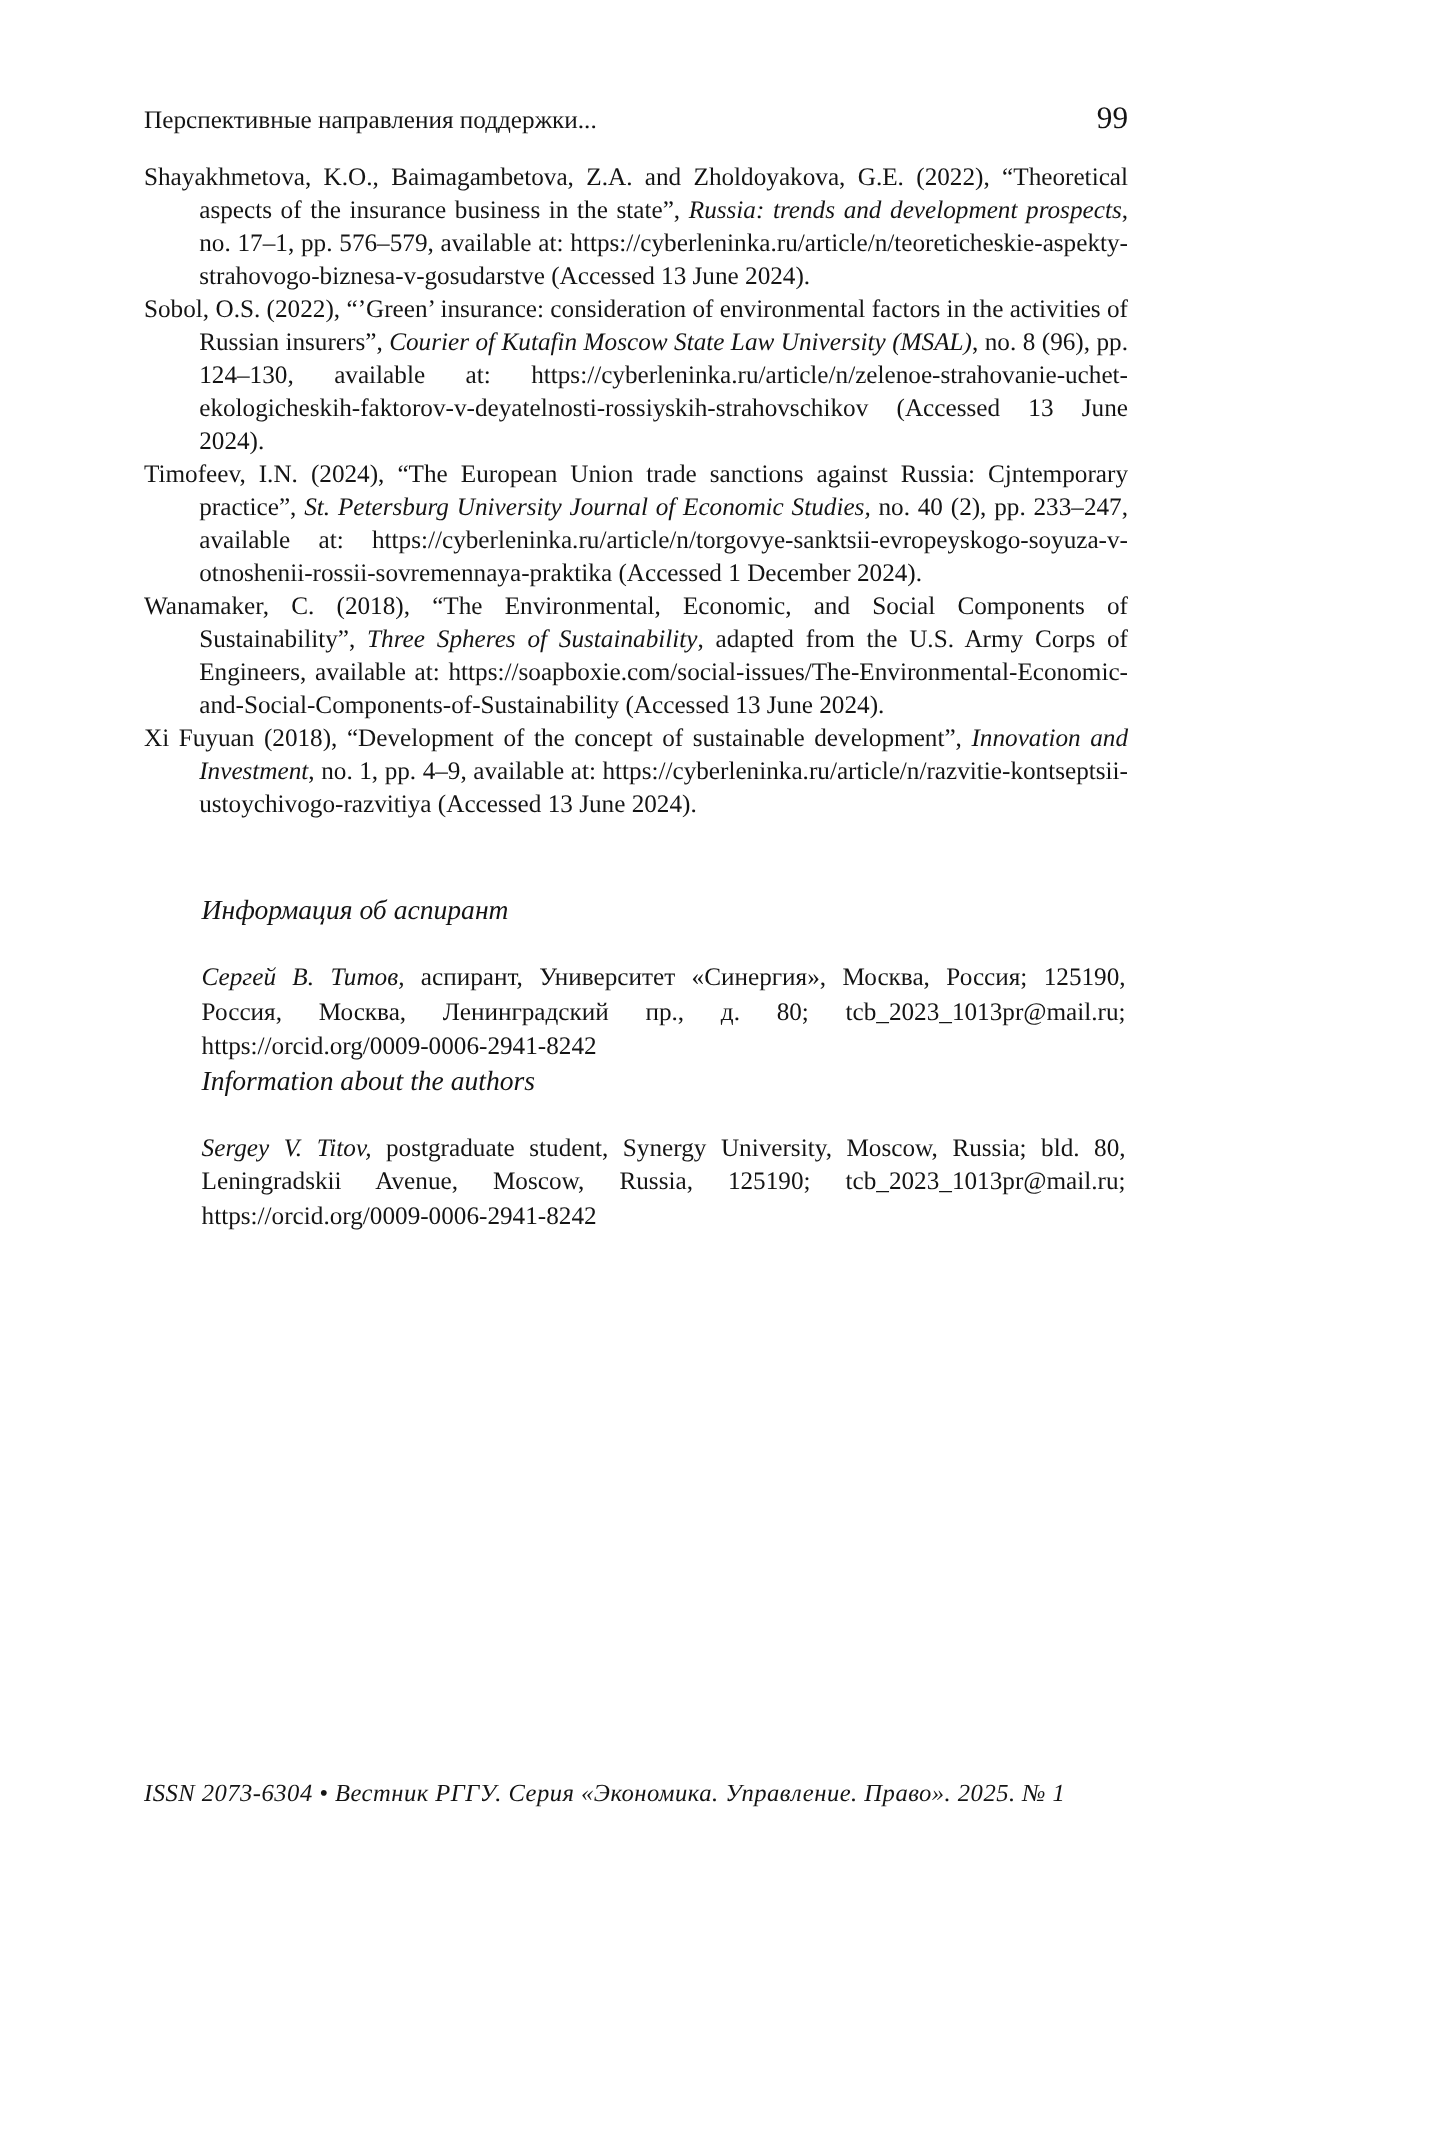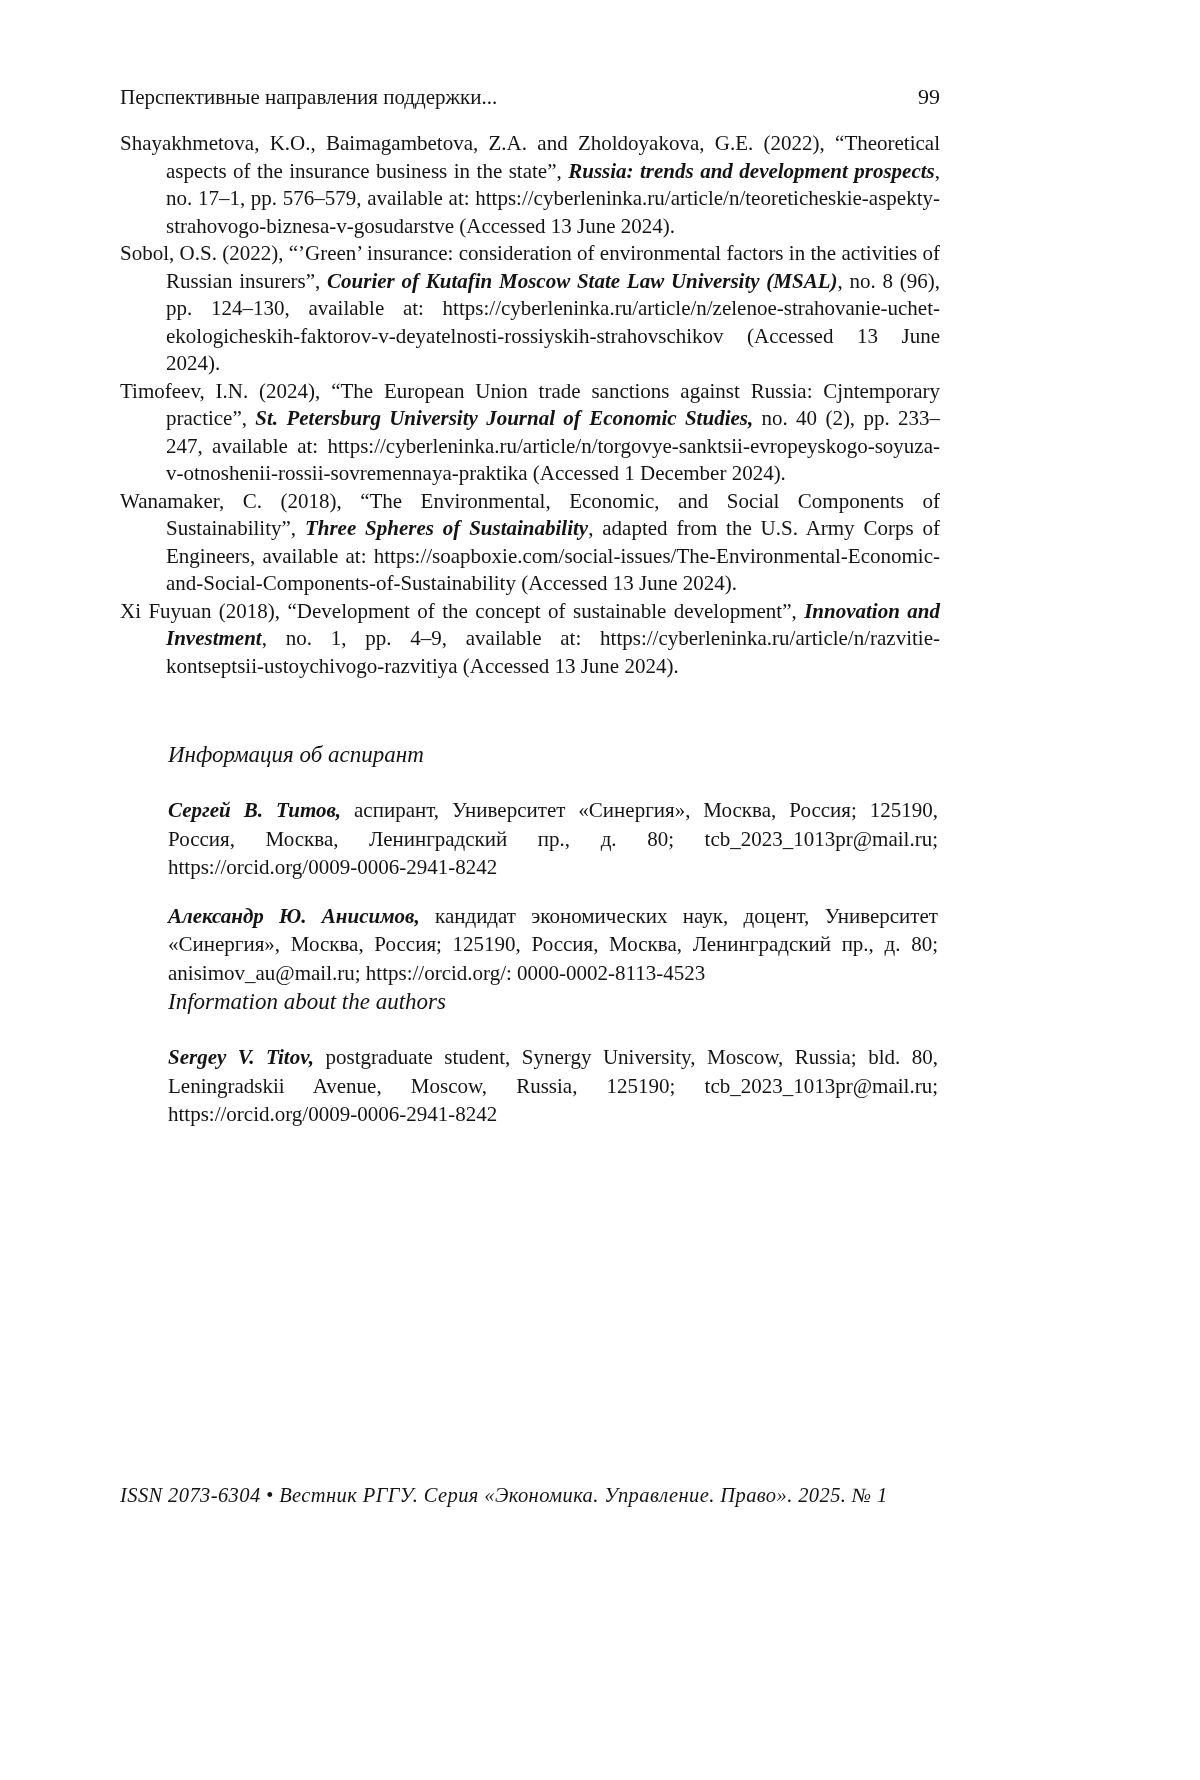--- a/index.html
+++ b/index.html
@@ -19,31 +19,31 @@
     top: 84px;
     width: 820px;
   }
   .pagehead {
     display: flex;
     justify-content: space-between;
     align-items: baseline;
     margin-bottom: 20px;
   }
   .running-head { font-size: 21px; }
-  .page-number { font-size: 22px; }
+  .page-number { font-size: 26px; }
   .refs { }
   .ref {
     font-size: 21px;
     line-height: 27.5px;
     text-align: justify;
     padding-left: 46px;
     text-indent: -46px;
     overflow-wrap: break-word;
   }
-  .it { font-style: italic; font-weight: bold; }
+  .it { font-style: italic; }
   .authors { margin-left: 48px; width: 770px; }
   .authors-ru { margin-top: 60px; }
   .authors-en { }
   .section-heading {
     font-style: italic;
     font-weight: normal;
     font-size: 23px;
     line-height: 30px;
     margin-bottom: 26px;
   }
@@ -81,21 +81,20 @@
       <p class="ref"><span>Shayakhmetova, K.O., Baimagambetova, Z.A. and Zholdoyakova, G.E. (2022), “Theoretical aspects of the insurance business in the state”, </span><span class="it">Russia: trends and development prospects</span><span>, no. 17–1, pp. 576–579, available at: https://cyberleninka.ru/article/n/teoreticheskie-aspekty-strahovogo-biznesa-v-gosudarstve (Accessed 13 June 2024).</span></p>
       <p class="ref"><span>Sobol, O.S. (2022), “’Green’ insurance: consideration of environmental factors in the activities of Russian insurers”, </span><span class="it">Courier of Kutafin Moscow State Law University (MSAL)</span><span>, no. 8 (96), pp. 124–130, available at: https://cyberleninka.ru/article/n/zelenoe-strahovanie-uchet-ekologicheskih-faktorov-v-deyatelnosti-rossiyskih-strahovschikov (Accessed 13 June 2024).</span></p>
       <p class="ref"><span>Timofeev, I.N. (2024), “The European Union trade sanctions against Russia: Cjntemporary practice”, </span><span class="it">St. Petersburg University Journal of Economic Studies,</span><span> no. 40 (2), pp. 233–247, available at: https://cyberleninka.ru/article/n/torgovye-sanktsii-evropeyskogo-soyuza-v-otnoshenii-rossii-sovremennaya-praktika (Accessed 1 December 2024).</span></p>
       <p class="ref"><span>Wanamaker, C. (2018), “The Environmental, Economic, and Social Components of Sustainability”, </span><span class="it">Three Spheres of Sustainability</span><span>, adapted from the U.S. Army Corps of Engineers, available at: https://soapboxie.com/social-issues/The-Environmental-Economic-and-Social-Components-of-Sustainability (Accessed 13 June 2024).</span></p>
       <p class="ref"><span>Xi Fuyuan (2018), “Development of the concept of sustainable development”, </span><span class="it">Innovation and Investment</span><span>, no. 1, pp. 4–9, available at: https://cyberleninka.ru/article/n/razvitie-kontseptsii-ustoychivogo-razvitiya (Accessed 13 June 2024).</span></p>
     </div>
 
     <div class="authors authors-ru">
       <h2 class="section-heading">Информация об аспирант</h2>
       <p class="author-par"><span class="it">Сергей В. Титов,</span><span> аспирант, Университет «Синергия», Москва, Россия; 125190, Россия, Москва, Ленинградский пр., д. 80; tcb_2023_1013pr@mail.ru; https://orcid.org/0009-0006-2941-8242</span></p>
-      <p class="author-par"><span class="it">Александр Ю. Анисимов,</span><span> кандидат экономических наук, доцент, Университет «Синергия», Москва, Россия; 125190, Россия, Москва, Ленинградский пр., д. 80; anisimov_au@mail.ru; https://orcid.org/: 0000-0002-8113-4523</span></p>
     </div>
 
     <div class="authors authors-en">
       <h2 class="section-heading">Information about the authors</h2>
       <p class="author-par"><span class="it">Sergey V. Titov,</span><span> postgraduate student, Synergy University, Moscow, Russia; bld. 80, Leningradskii Avenue, Moscow, Russia, 125190; tcb_2023_1013pr@mail.ru; https://orcid.org/0009-0006-2941-8242</span></p>
     </div>
 
   </div>
 
   <div class="footer">

